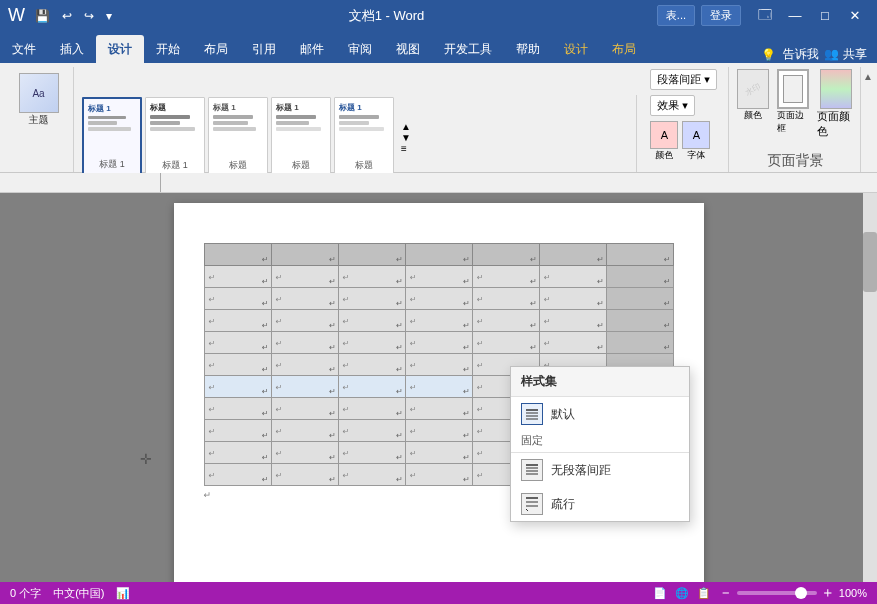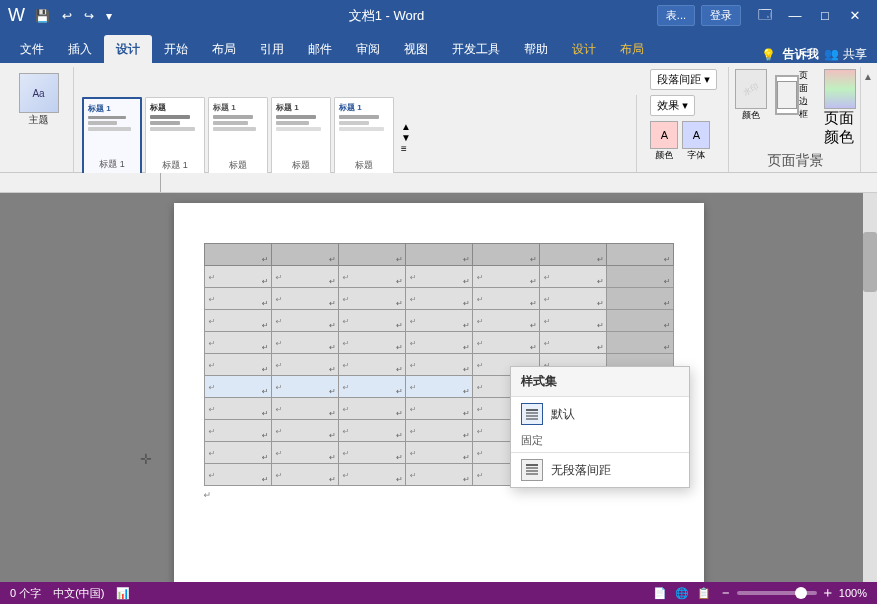--- a/index.html
+++ b/index.html
@@ -21,21 +21,21 @@
     .quick-access { display: flex; gap: 4px; align-items: center; }
     .qa-btn { color: white; font-size: 12px; cursor: pointer; padding: 2px 4px; }
     .win-btn { width: 28px; height: 28px; display: flex; align-items: center; justify-content: center; color: white; cursor: pointer; font-size: 13px; }
 
     
     .ribbon-tabs {
       height: 32px;
       background: #2b579a;
       display: flex;
       align-items: flex-end;
-      padding-left: 8px;
+      padding-left: 0;
     }
     .ribbon-tab {
       padding: 6px 12px 6px;
       color: white;
       font-size: 12px;
       cursor: pointer;
       border-radius: 3px 3px 0 0;
       height: 28px;
       display: flex;
       align-items: center;
@@ -150,21 +150,21 @@
       font-size: 8px;
       color: #666;
       position: absolute;
       right: 2px;
       bottom: 1px;
     }
 
     
     .status-bar {
       height: 22px;
-      background: #701a75;
+      background: #a21caf;
       display: flex;
       align-items: center;
       justify-content: space-between;
       padding: 0 10px;
       color: white;
       font-size: 11px;
     }
     .status-right {
       display: flex;
       align-items: center;
@@ -330,21 +330,21 @@
     <div class="ribbon-tab">引用</div>
     <div class="ribbon-tab">邮件</div>
     <div class="ribbon-tab">审阅</div>
     <div class="ribbon-tab">视图</div>
     <div class="ribbon-tab">开发工具</div>
     <div class="ribbon-tab">帮助</div>
     <div class="ribbon-tab" style="color:#f0c040;">设计</div>
     <div class="ribbon-tab" style="color:#f0c040;">布局</div>
     <div style="flex:1;display:flex;align-items:center;justify-content:flex-end;padding-right:10px;gap:6px;">
       <span style="color:white;font-size:12px;cursor:pointer;">💡</span>
-      <span style="color:white;font-size:12px;cursor:pointer;font-weight:bold;">告诉我</span>
+      <span style="color:white;font-size:12px;cursor:pointer;">告诉我</span>
       <span style="color:white;font-size:12px;cursor:pointer;">👥 <span>共享</span></span>
     </div>
   </div>
 
   <div class="ribbon">
 
     <div class="ribbon-group" style="width:70px;">
       <div class="ribbon-group-content">
         <div class="ribbon-btn-large">
           <div class="ribbon-btn-icon-large" style="width:40px;height:40px;background:linear-gradient(135deg,#e0e8f8,#c0d0f0);border:1px solid #aaa;font-size:10px;display:flex;align-items:center;justify-content:center;color:#336;">Aa</div>
@@ -434,29 +434,29 @@
     </div>
 
     <div class="ribbon-group" style="width:130px;">
       <div class="ribbon-group-content" style="gap:8px;">
         <div style="display:flex;flex-direction:column;align-items:center;cursor:pointer;">
           <div style="width:32px;height:40px;background:#e8e8e8;border:1px solid #aaa;display:flex;align-items:center;justify-content:center;font-size:9px;color:#aaa;position:relative;">
             <span style="opacity:0.5;font-size:8px;transform:rotate(-30deg);display:inline-block;">水印</span>
           </div>
           <span style="font-size:9px;">颜色</span>
         </div>
-        <div style="display:flex;align-items:center;cursor:pointer;">
+        <div style="display:flex;flex-direction:column;align-items:center;cursor:pointer;">
           <div style="width:32px;height:40px;background:white;border:2px solid #aaa;display:flex;align-items:center;justify-content:center;">
             <div style="width:20px;height:28px;background:#f0f0f0;border:1px solid #999;"></div>
           </div>
           <span style="font-size:9px;">页面边框</span>
         </div>
         <div style="display:flex;flex-direction:column;align-items:center;cursor:pointer;">
           <div style="width:32px;height:40px;background:linear-gradient(180deg,#f0c0c0,#c0f0c0,#c0c0f0);border:1px solid #aaa;"></div>
-          <span style="font-size:15px;">页面颜色</span>
+          <span style="font-size:11px;">页面颜色</span>
         </div>
       </div>
       <div class="ribbon-group-label">页面背景</div>
     </div>
 
     <div style="display:flex;align-items:flex-start;padding-top:4px;">
       <span style="font-size:10px;color:#666;cursor:pointer;">▲</span>
     </div>
   </div>
 
@@ -604,20 +604,31 @@
             <line x1="2" y1="6" x2="14" y2="6" stroke="#333" stroke-width="1"></line>
             <line x1="2" y1="9" x2="14" y2="9" stroke="#333" stroke-width="1"></line>
             <line x1="2" y1="12" x2="14" y2="12" stroke="#333" stroke-width="1"></line>
           </svg>
         </div>
         <span>无段落间距</span>
       </div>
 
 
 
+      <div class="dropdown-item">
+        <div class="dropdown-item-icon">
+          <svg width="16" height="16" viewBox="0 0 16 16">
+            <line x1="2" y1="2" x2="14" y2="2" stroke="#333" stroke-width="1.5"></line>
+            <line x1="2" y1="6" x2="14" y2="6" stroke="#333" stroke-width="1"></line>
+            <line x1="2" y1="10" x2="14" y2="10" stroke="#333" stroke-width="1"></line>
+            <polyline points="2,13 4,15 2,13" fill="none" stroke="#333" stroke-width="1"></polyline>
+          </svg>
+        </div>
+        <span>疏行</span>
+      </div>
 
     </div>
   </div>
 
   <div class="status-bar">
     <div style="display:flex;align-items:center;gap:12px;">
       <span>0 个字</span>
       <span>中文(中国)</span>
       <span style="cursor:pointer;">📊</span>
     </div>

